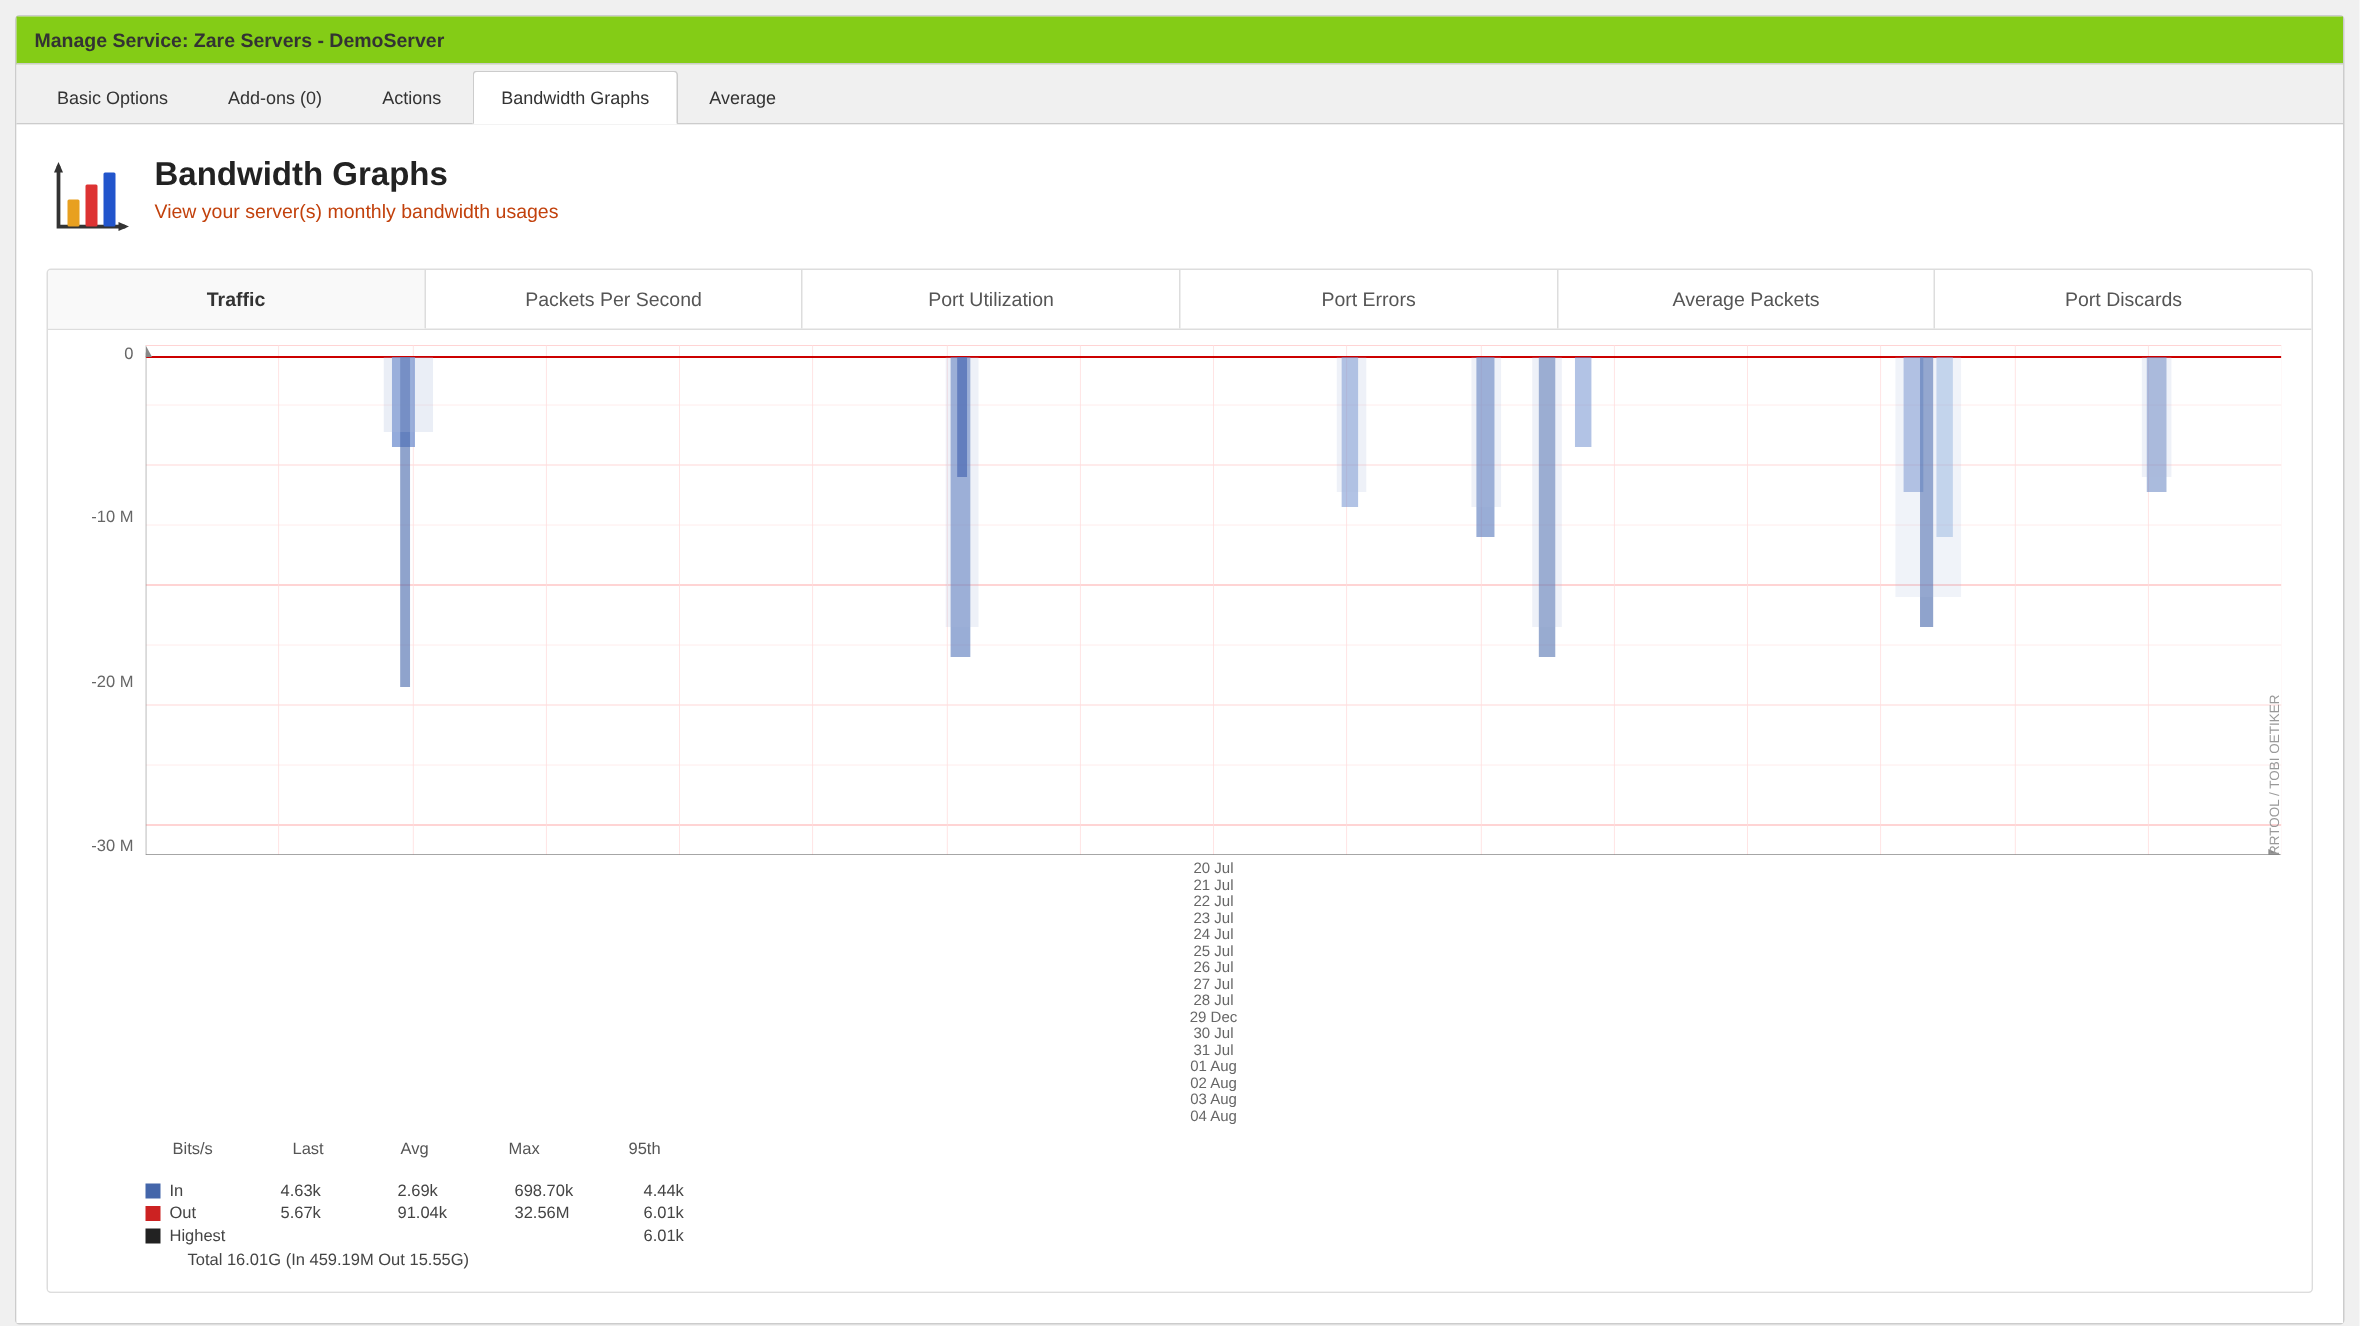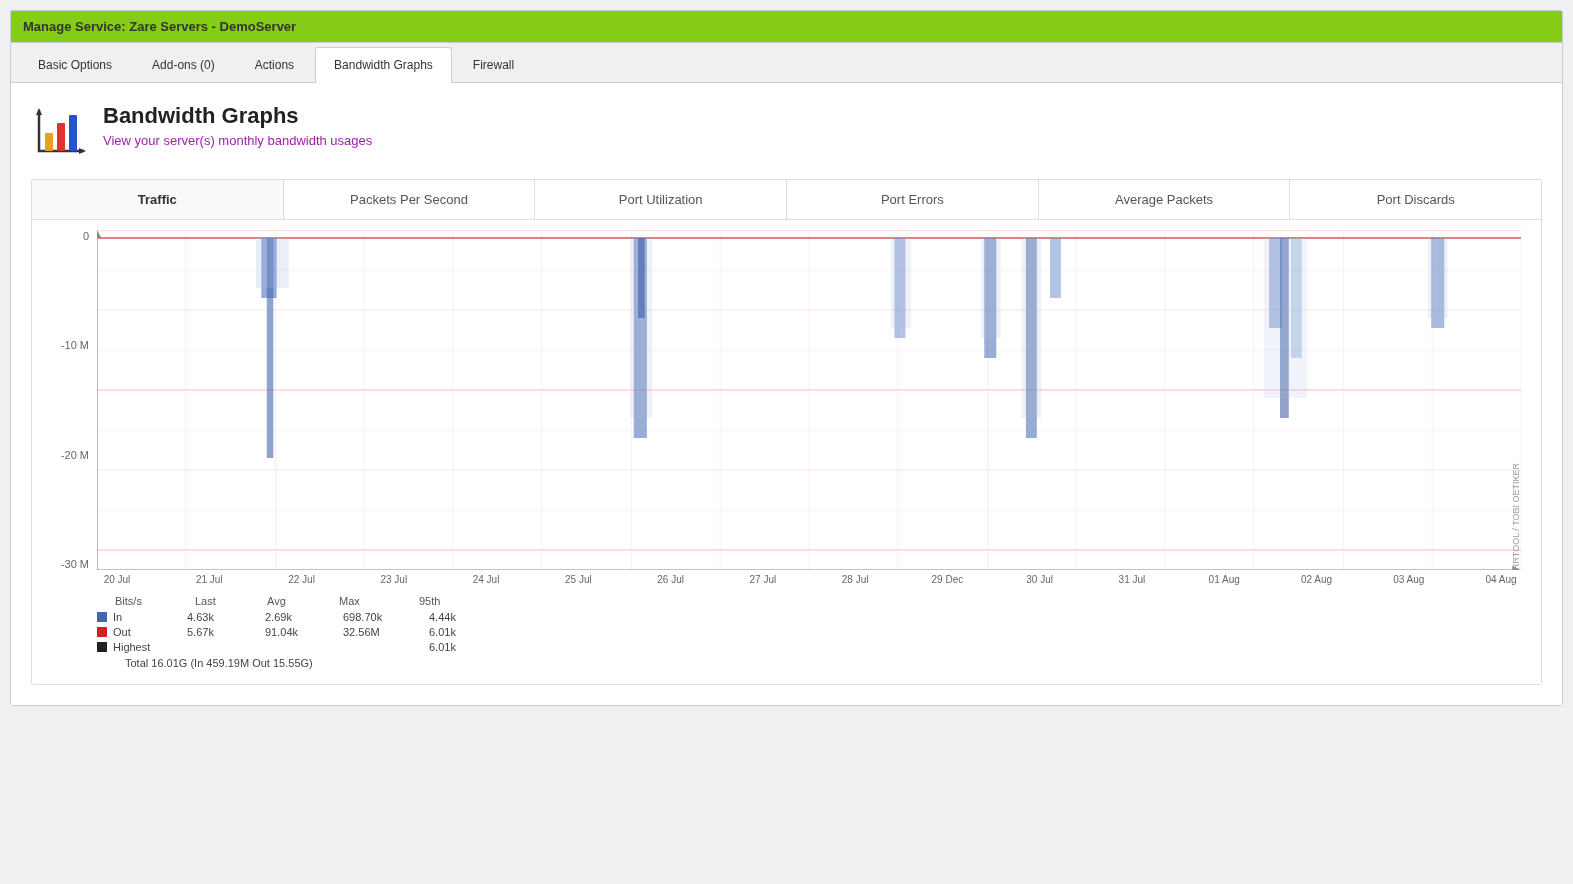--- a/index.html
+++ b/index.html
@@ -64,21 +64,21 @@
       flex-shrink: 0;
     }
     .header-text h1 {
       font-size: 22px;
       font-weight: bold;
       color: #222;
       margin-bottom: 4px;
     }
     .header-text p {
       font-size: 13px;
-      color: #a21caf;
+      color: #c2410c;
     }
     .chart-container {
       border: 1px solid #ddd;
       background: #fff;
       border-radius: 3px;
       overflow: hidden;
     }
     .chart-tabs {
       display: flex;
       border-bottom: 1px solid #ddd;
@@ -130,20 +130,21 @@
       width: 100%;
       height: 100%;
     }
     .x-axis {
       display: flex;
       justify-content: space-between;
       padding-left: 55px;
       font-size: 10px;
       color: #666;
       margin-top: 4px;
+      flex-direction: column;
     }
     .x-label {
       text-align: center;
       min-width: 40px;
     }
     .legend {
       padding: 10px 0 5px 55px;
       font-size: 11px;
       color: #444;
     }
@@ -183,21 +184,21 @@
     <div class="tab">
       <span>Add-ons (0)</span>
     </div>
     <div class="tab">
       <span>Actions</span>
     </div>
     <div class="tab active">
       <span>Bandwidth Graphs</span>
     </div>
     <div class="tab">
-      <span>Firewall</span>
+      <span>Average</span>
     </div>
   </div>
 
   <div class="content">
     <div class="page-header">
       <div class="header-icon">
         <svg width="56" height="56" viewBox="0 0 56 56">
 
           <polyline points="8,8 8,48 52,48" stroke="#333" stroke-width="2.5" fill="none" stroke-linecap="round"></polyline>
           <polygon points="8,5 5,12 11,12" fill="#333"></polygon>
@@ -330,21 +331,21 @@
           <span class="x-label">29 Dec</span>
           <span class="x-label">30 Jul</span>
           <span class="x-label">31 Jul</span>
           <span class="x-label">01 Aug</span>
           <span class="x-label">02 Aug</span>
           <span class="x-label">03 Aug</span>
           <span class="x-label">04 Aug</span>
         </div>
 
         <div class="legend">
-          <div style="display:flex; gap:0; font-size:11px; color:#555; margin-bottom:4px; padding-left:18px;">
+          <div style="display:flex; gap:0; font-size:11px; color:#555; margin-bottom:16px; padding-left:18px;">
             <span style="min-width:80px;">Bits/s</span>
             <span style="min-width:72px;">Last</span>
             <span style="min-width:72px;">Avg</span>
             <span style="min-width:80px;">Max</span>
             <span style="min-width:60px;">95th</span>
           </div>
 
           <div style="display:flex; align-items:center; gap:6px; margin-bottom:3px; font-size:11px;">
             <span style="display:inline-block; width:10px; height:10px; background:#4466aa; flex-shrink:0;"></span>
             <span style="min-width:68px;">In</span>

